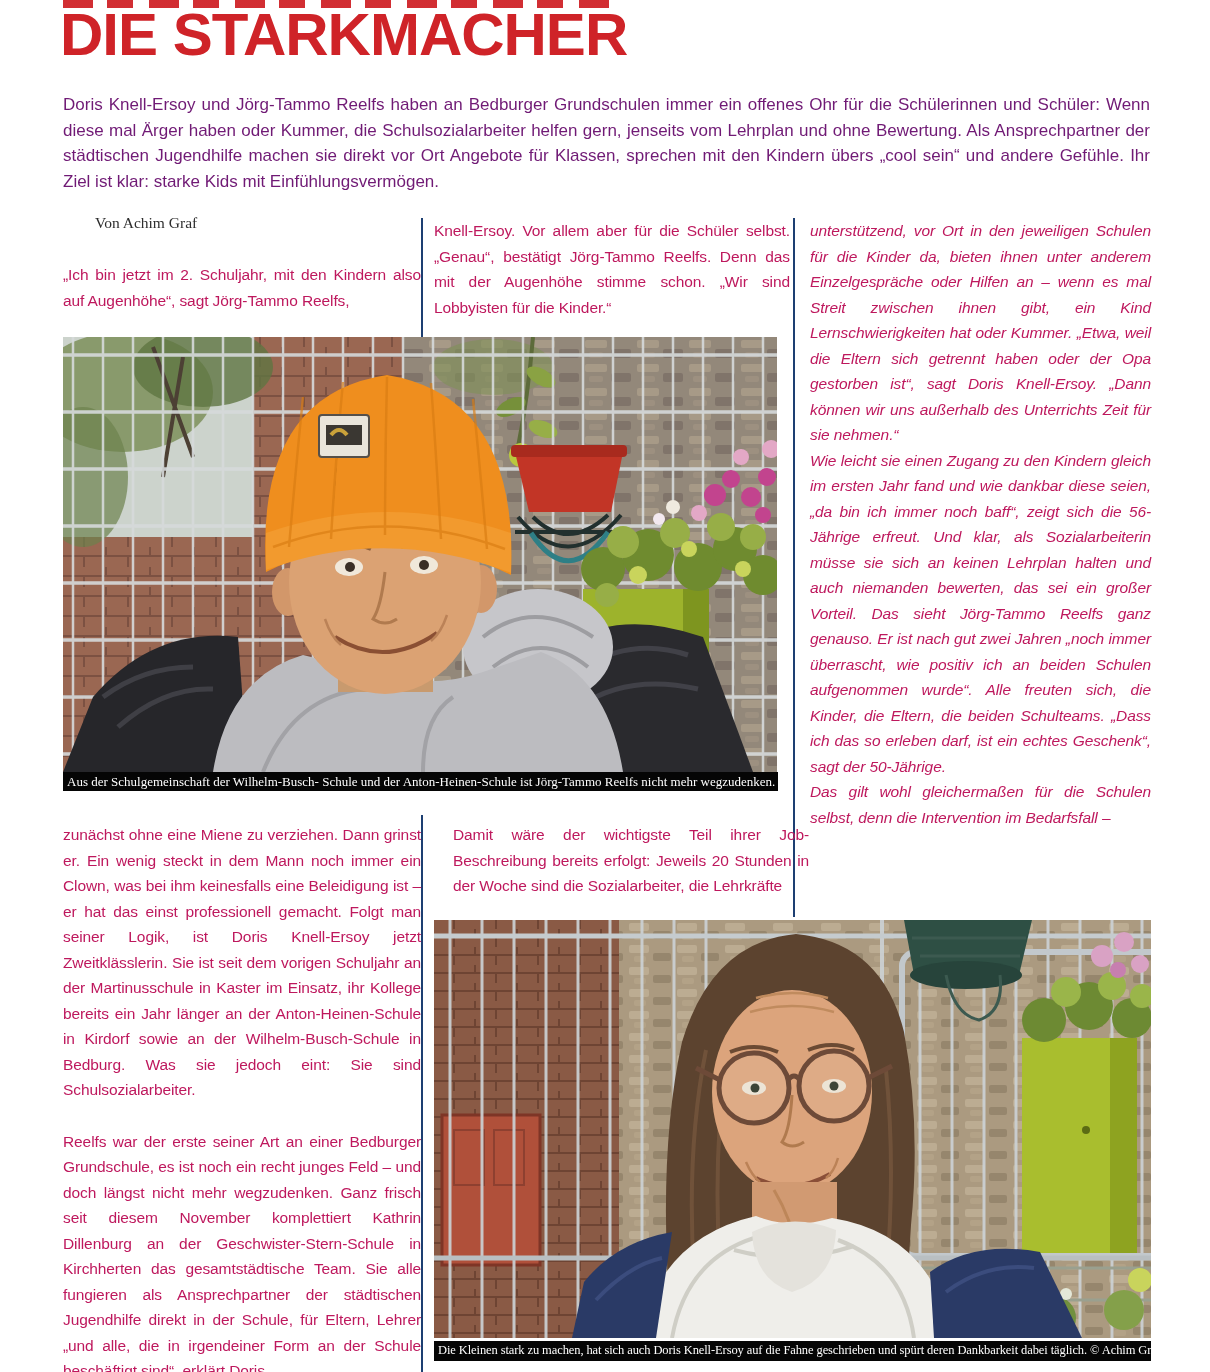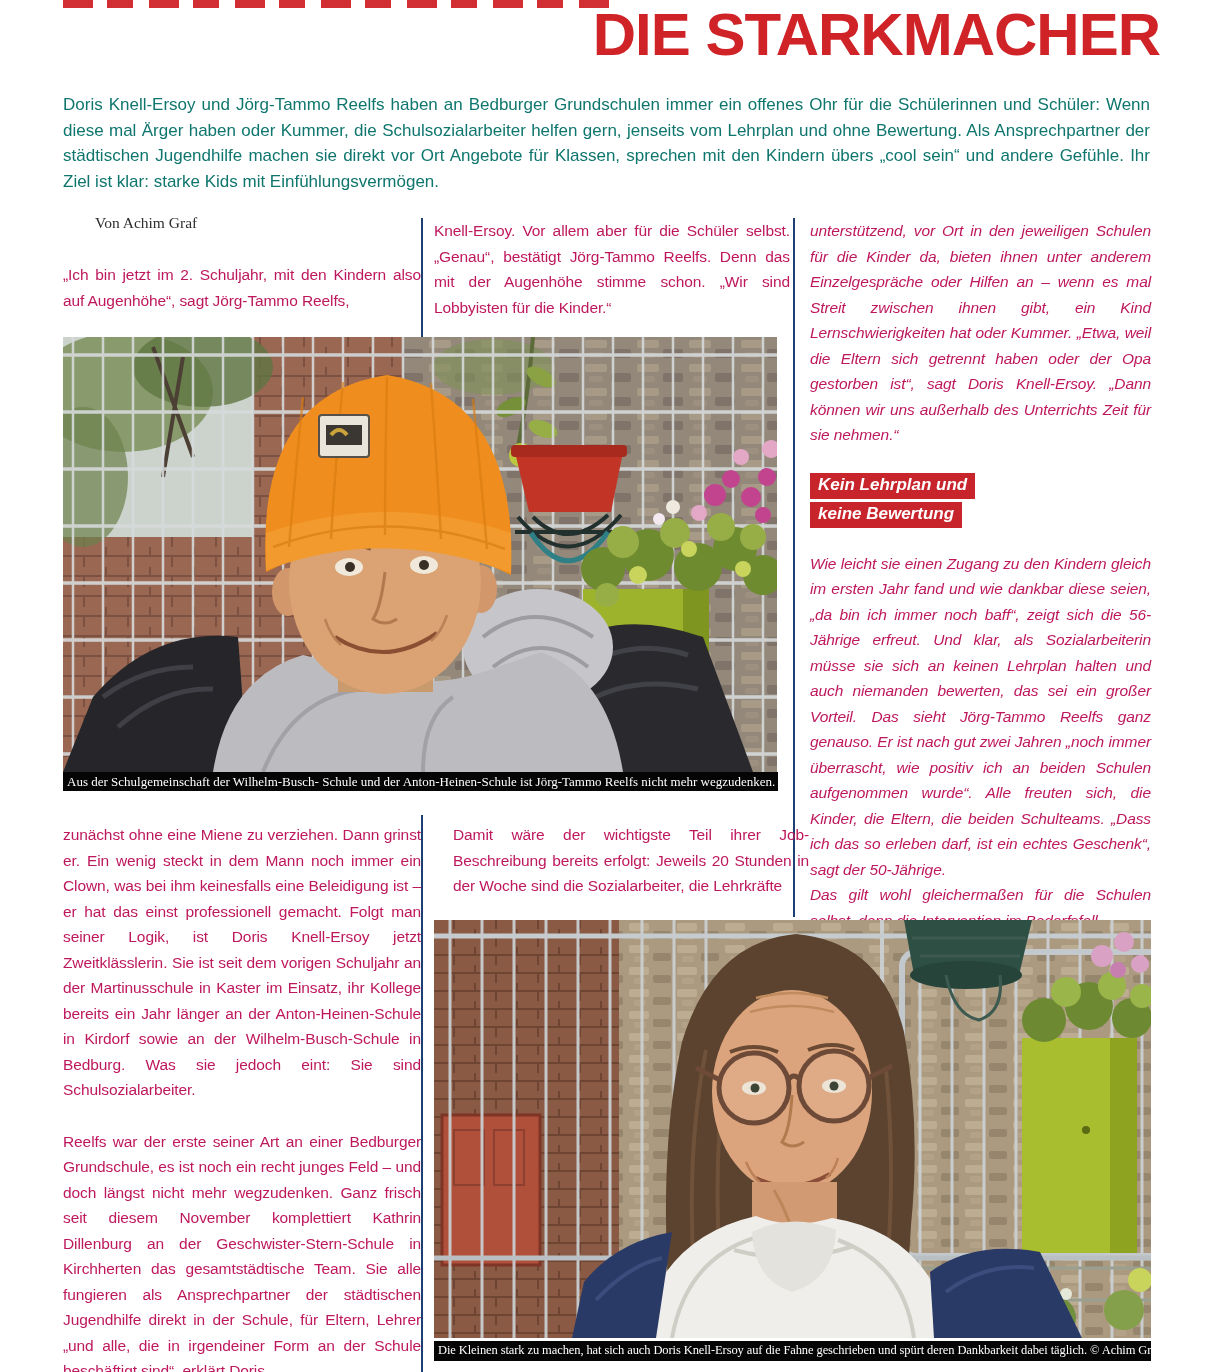--- a/index.html
+++ b/index.html
@@ -18,26 +18,26 @@
     left:63px; top:0; width:556px; height:8px;
     background:repeating-linear-gradient(90deg,
       #cf2328 0 30px, transparent 30px 44px,
       #cf2328 44px 70px, transparent 70px 86px);
     opacity:.95;
   }
 
   .headline {
     left:60px; top:4px; width:1100px;
     font-size:60px; font-weight:bold; letter-spacing:-1px;
-    color:#cf2328; line-height:62px; white-space:nowrap;text-align:right;
+    color:#cf2328; line-height:62px; white-space:nowrap;
   }
 
   .lede {
     left:63px; top:92px; width:1087px;
-    font-size:17px; line-height:25.5px; color:#0f766e;
+    font-size:17px; line-height:25.5px; color:#701a75;
     text-align:justify; hyphens:auto;
   }
 
   .byline {
     left:63px; top:214px; width:358px;
     font-family:"Liberation Serif", serif;
     font-size:15.5px; color:#2e2e2e;margin-left:32px;
   }
 
   .body-text {
@@ -97,24 +97,20 @@
 <div class="abs vdivider d1a"></div>
 <div class="abs vdivider d1b"></div>
 <div class="abs vdivider d2"></div>
 
 <div class="abs body-text col1-top">„Ich bin jetzt im 2. Schuljahr, mit den Kindern also auf Augenhöhe“, sagt Jörg-Tammo Reelfs,</div>
 
 <div class="abs body-text col2-top">Knell-Ersoy. Vor allem aber für die Schüler selbst. „Genau“, bestätigt Jörg-Tammo Reelfs. Denn das mit der Augenhöhe stimme schon. „Wir sind Lobbyisten für die Kinder.“</div>
 
 <div class="abs col3">
   <div class="body-text">unterstützend, vor Ort in den jeweiligen Schulen für die Kinder da, bieten ihnen unter anderem Einzelgespräche oder Hilfen an – wenn es mal Streit zwischen ihnen gibt, ein Kind Lernschwierigkeiten hat oder Kummer. „Etwa, weil die Eltern sich getrennt haben oder der Opa gestorben ist“, sagt Doris Knell-Ersoy. „Dann können wir uns außerhalb des Unterrichts Zeit für sie nehmen.“</div>
-  <div class="subhead">
-    <span class="subhead-line">Kein Lehrplan und</span><br>
-    <span class="subhead-line line2">keine Bewertung</span>
-  </div>
   <div class="body-text">Wie leicht sie einen Zugang zu den Kindern gleich im ersten Jahr fand und wie dankbar diese seien, „da bin ich immer noch baff“, zeigt sich die 56-Jährige erfreut. Und klar, als Sozialarbeiterin müsse sie sich an keinen Lehrplan halten und auch niemanden bewerten, das sei ein großer Vorteil. Das sieht Jörg-Tammo Reelfs ganz genauso. Er ist nach gut zwei Jahren „noch immer überrascht, wie positiv ich an beiden Schulen aufgenommen wurde“. Alle freuten sich, die Kinder, die Eltern, die beiden Schulteams. „Dass ich das so erleben darf, ist ein echtes Geschenk“, sagt der 50-Jährige.</div>
   <div class="body-text">Das gilt wohl gleichermaßen für die Schulen selbst, denn die Intervention im Bedarfsfall –</div>
 </div>
 
 <div class="abs photo photo1">
   <svg viewBox="0 0 714 435" preserveAspectRatio="none">
     <defs>
       <pattern id="brickR" width="44" height="20" patternUnits="userSpaceOnUse">
         <rect width="44" height="20" fill="#9a6752"></rect>
         <rect y="18" width="44" height="2" fill="#7c5142"></rect>

